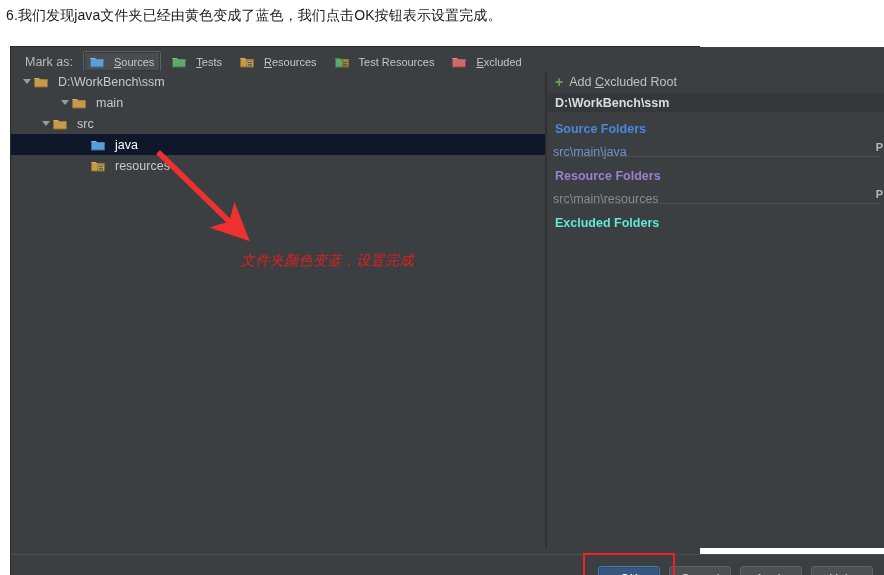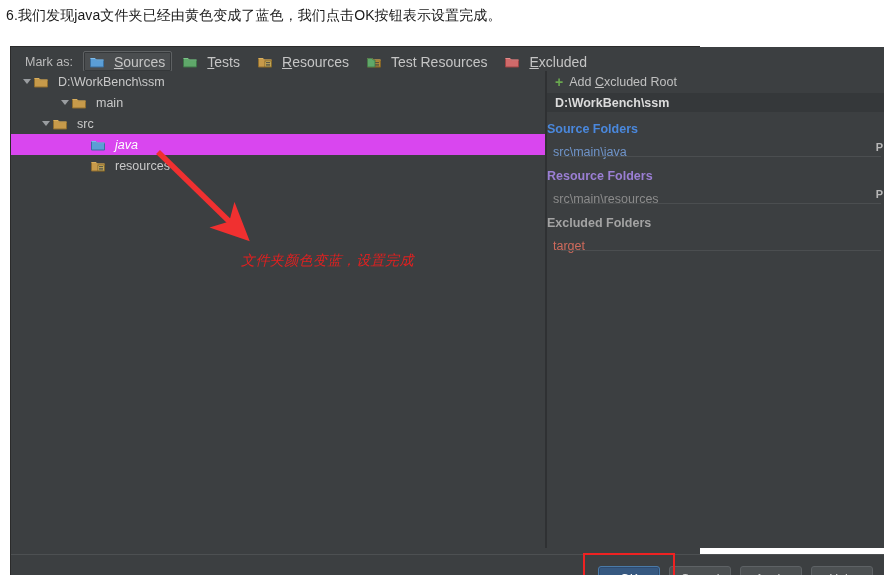--- a/index.html
+++ b/index.html
@@ -59,21 +59,21 @@
     margin-right: 10px;
   }
   .mark-btn {
     display: flex;
     align-items: center;
     height: 21px;
     padding: 0 6px;
     margin-right: 4px;
     border: 1px solid transparent;
     border-radius: 2px;
-    font-size: 14px;
+    font-size: 11px;
     color: #c5c5c5;
     cursor: default;
     white-space: nowrap;
     box-sizing: border-box;
   }
   .mark-btn.active {
     border: 1px solid #5e6163;
     background: #4a4d4f;
     box-shadow: inset 0 0 0 1px #35383a;
   }
@@ -113,23 +113,22 @@
   .trow {
     position: relative;
     height: 21px;
     display: flex;
     align-items: center;
     font-size: 12.5px;
     color: #c9c9c9;
     white-space: nowrap;
   }
   .trow.selected {
-    background: #d946ef;
+    background: #0f172a;
     color: #ffffff;
-    font-style: italic;
   }
   .twist {
     width: 15px;
     flex: 0 0 15px;
     display: flex;
     align-items: center;
     justify-content: center;
   }
   .twist i {
     display: block;
@@ -173,27 +172,28 @@
     padding-left: 8px;
     background: #35383a;
     font-size: 12.5px;
     font-weight: bold;
     color: #dcdcdc;
   }
   .grp-head {
     height: 22px;
     display: flex;
     align-items: center;
+    padding-left: 8px;
     padding-top: 6px;
     font-size: 12.5px;
     font-weight: bold;
   }
   .grp-head.src { color: #4a88dd; }
   .grp-head.res { color: #9b7fd4; }
-  .grp-head.exc { color: #a3a3a3; }
+  .grp-head.exc { color: #5eead4; }
 
   .grp-item {
     position: relative;
     height: 19px;
     display: flex;
     align-items: flex-end;
     padding-left: 6px;
     font-size: 12.5px;
   }
   .grp-item.src { color: #6f94c9; }
@@ -443,24 +443,20 @@
             <span class="uline"></span>
             <span class="pmark">P</span>
           </div>
           <div class="grp-head res">Resource Folders</div>
           <div class="grp-item res">
             <span>src\main\resources</span>
             <span class="uline"></span>
             <span class="pmark">P</span>
           </div>
           <div class="grp-head exc">Excluded Folders</div>
-          <div class="grp-item exc">
-            <span>target</span>
-            <span class="uline"></span>
-          </div>
         </div>
     </div>
 
   </div>
 
   <div id="footer">
     <div id="btn-row">
         <div id="ok-wrap">
           <div id="ok-highlight"></div>
           <div class="dlg-btn primary">

